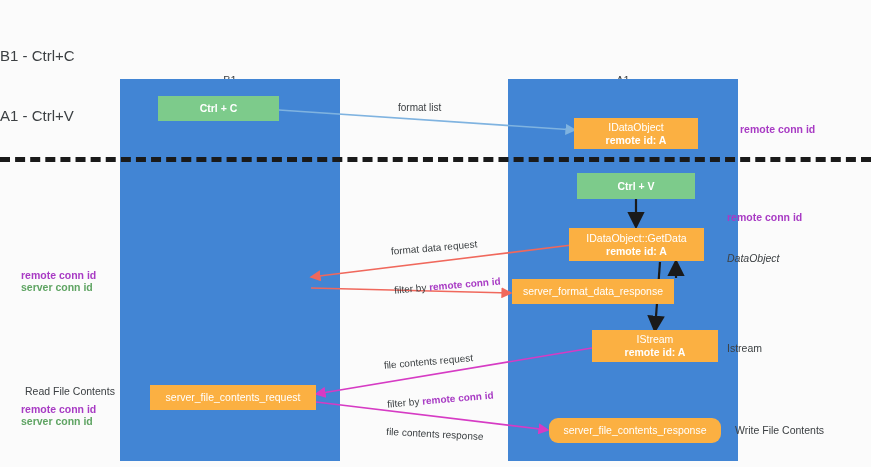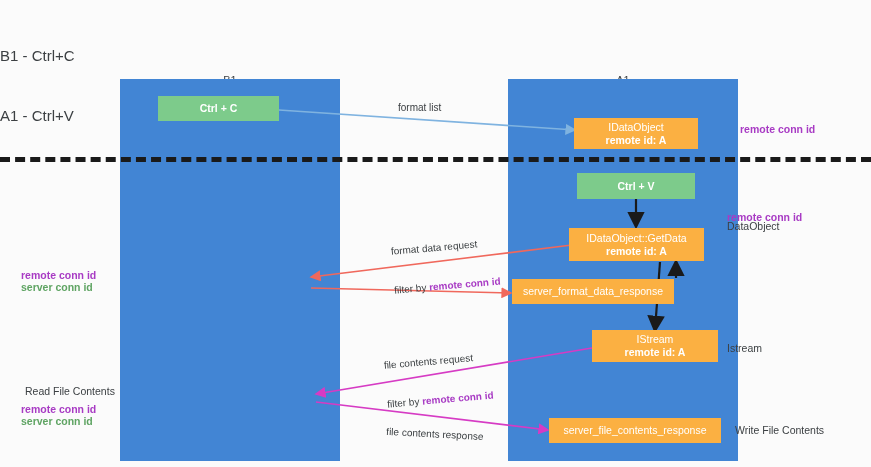--- a/index.html
+++ b/index.html
@@ -179,22 +179,25 @@
 
   <div class="box orange" style="left:512px; top:279px; width:162px; height:25px;">
     <span>server_format_data_response</span>
   </div>
 
   <div class="box orange" style="left:592px; top:330px; width:126px; height:32px;">
     <span>IStream</span>
     <span class="l2">remote id: A</span>
   </div>
 
-
-  <div class="box orange" style="left:549px; top:418px; width:172px; height:25px;">
+  <div class="box orange" style="left:150px; top:385px; width:166px; height:25px;">
+    <span>server_file_contents_request</span>
+  </div>
+
+  <div class="box orange" style="left:549px; top:418px; width:172px; height:25px;border-radius:9px;">
     <span>server_file_contents_response</span>
   </div>
 
   <div class="elabel" style="left:398px; top:101px;">format list</div>
 
   <div class="elabel" style="left:388px; top:219px; transform:rotate(-5deg);">
     <div>format data request</div>
     <div><span>filter by </span><span class="purple">remote conn id</span></div>
   </div>
 
@@ -206,21 +209,21 @@
 
   <div class="elabel" style="left:388px; top:399px; transform:rotate(3deg);">
     <div>file contents response</div>
     
   </div>
 
   <div class="anno purple" style="left:740px; top:123px;">remote conn id</div>
 
   <div class="anno purple" style="left:727px; top:211px;">remote conn id</div>
 
-  <div class="anno dark" style="left:727px; top:220px;">DataObject</div>
+  <div class="anno dark" style="left:727px; top:252px;font-style:italic;">DataObject</div>
 
   <div class="anno dark" style="left:727px; top:342px;">Istream</div>
 
   <div class="anno dark" style="left:735px; top:424px;">Write File Contents</div>
 
   <div class="anno purple" style="left:21px; top:269px;">remote conn id</div>
   <div class="anno green-t" style="left:21px; top:281px;">server conn id</div>
 
   <div class="anno dark" style="left:25px; top:385px;">Read File Contents</div>
   <div class="anno purple" style="left:21px; top:403px;">remote conn id</div>

